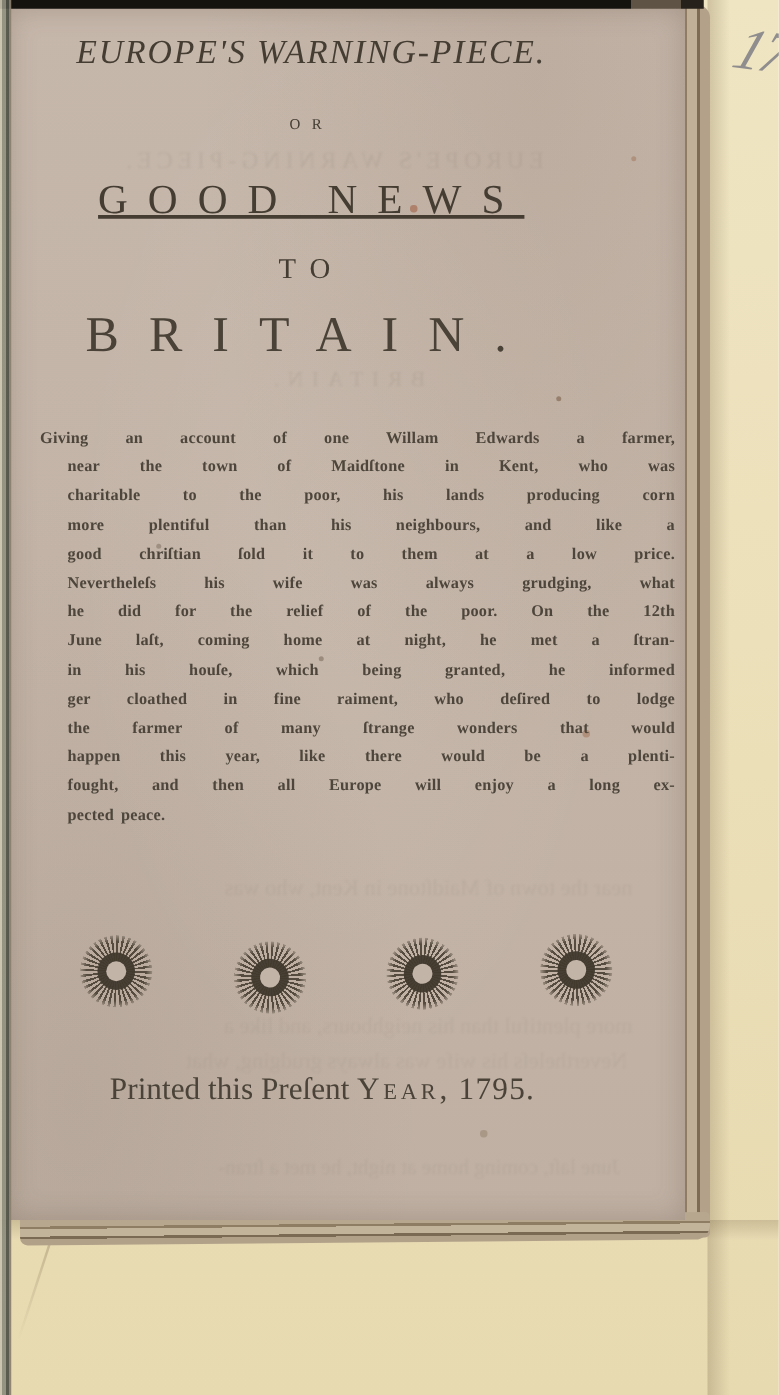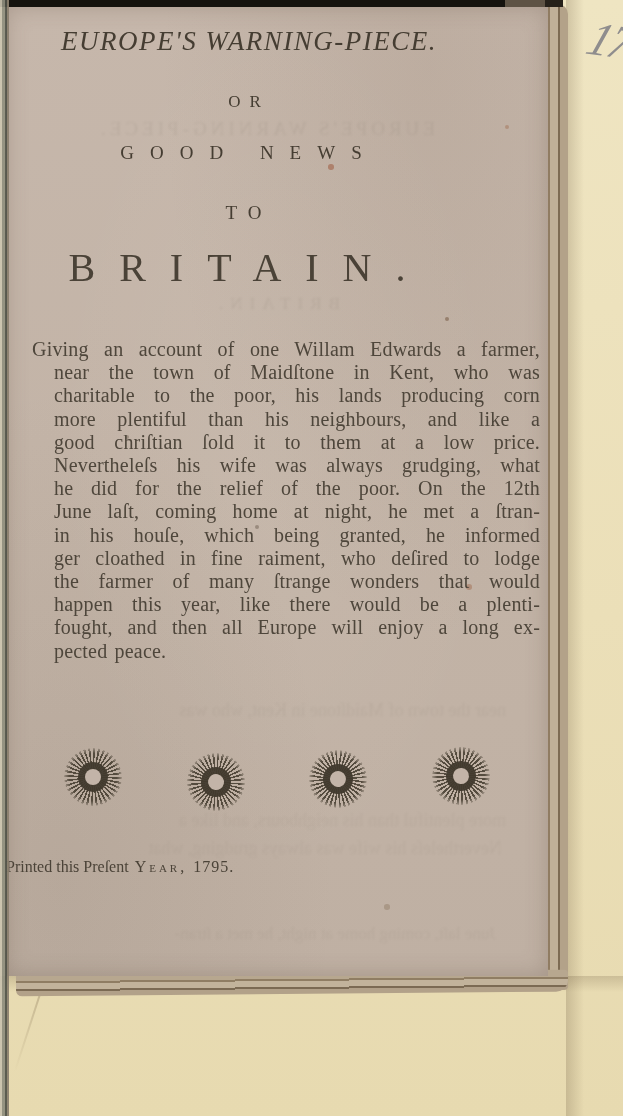--- a/index.html
+++ b/index.html
@@ -32,44 +32,44 @@
       radial-gradient(ellipse at 50% 45%,rgba(255,250,240,.06),transparent 60%),
       linear-gradient(180deg,#c6b7ab,#c2b3a6 60%,#bfb0a3);
     box-shadow:inset 0 0 22px rgba(92,76,60,.28);}
   .top-band{position:absolute;left:0;top:0;width:563px;height:7px;z-index:6;
     background:linear-gradient(90deg,#15130e 0 505px,#5e5345 505px 545px,#26211a 545px 100%);}
   .left-strip{position:absolute;left:0;top:0;width:9px;height:1116px;z-index:6;
     background:linear-gradient(90deg,#c9c2ae 0 2px,#8e8d7d 2px 5px,#4f5147 5px 7px,#8a7f6d 7px 9px);opacity:.92;}
   
   .col{position:absolute;left:0;width:486px;text-align:center;color:#453d32;}
   .t1{top:20px;font-size:27px;font-style:italic;letter-spacing:1.5px;}
-  .t2{top:86px;font-size:17px;letter-spacing:9px;}
-  .t3{top:136px;font-size:19px;letter-spacing:16px;}
-  .t4{top:196px;font-size:19px;letter-spacing:11px;}
+  .t2{top:86px;font-size:12px;letter-spacing:9px;}
+  .t3{top:136px;font-size:33px;letter-spacing:16px;text-decoration:underline;}
+  .t4{top:196px;font-size:23px;letter-spacing:11px;}
   .t5{top:238px;font-size:40px;letter-spacing:24px;color:#4a4237;}
   .para{position:absolute;left:26px;right:8px;top:332px;color:#4e463b;
-    font-size:20px;line-height:23.2px;letter-spacing:.2px;word-spacing:2px;}
+    font-size:13px;line-height:23.2px;letter-spacing:.2px;word-spacing:2px;font-weight:bold;}
   .pline{text-align:justify;text-align-last:justify;padding-left:22px;white-space:normal;}
   .pline.first{padding-left:0;}
   .pline.last{text-align-last:left;}
   
   .rosette{position:absolute;width:58px;height:58px;}
   .rosette .spokes{position:absolute;inset:0;border-radius:50%;
     background:repeating-conic-gradient(rgba(66,58,45,.85) 0deg 4.5deg,rgba(66,58,45,0) 4.5deg 10deg);
     -webkit-mask-image:radial-gradient(circle,#000 58%,transparent 76%);
     mask-image:radial-gradient(circle,#000 58%,transparent 76%);}
   .rosette::before{content:"";position:absolute;inset:14px;border-radius:50%;background:#473f34;}
   .rosette::after{content:"";position:absolute;inset:21px;border-radius:50%;background:#c3b4a8;}
   .r1{left:58px;top:742px;}
   .r2{left:181px;top:747px;transform:rotate(12deg);}
   .r3{left:303px;top:744px;transform:rotate(24deg);}
   .r4{left:426px;top:741px;transform:rotate(5deg);}
   
-  .imprint{position:absolute;left:0;top:852px;width:540px;text-align:left;
-    padding-right:64px;box-sizing:border-box;color:#4b4338;font-size:16px;}
+  .imprint{position:absolute;left:14px;top:852px;width:540px;text-align:center;
+    padding-right:64px;box-sizing:border-box;color:#4b4338;font-size:25px;}
   .imprint .smallcaps{font-variant:small-caps;letter-spacing:3px;margin-left:6px;}
   .imprint .year{margin-left:6px;letter-spacing:1px;}
   
   .ghost{position:absolute;transform:scaleX(-1);color:#6b6154;filter:blur(.8px);
     pointer-events:none;white-space:nowrap;}
   .g1{top:112px;left:40px;width:440px;text-align:center;font-size:19px;letter-spacing:4px;opacity:.11;}
   .g2{top:288px;left:60px;width:420px;text-align:center;font-size:17px;letter-spacing:7px;opacity:.12;}
   .g3{top:694px;left:30px;width:470px;font-size:18px;opacity:.09;}
   .g4{top:804px;left:40px;width:460px;font-size:18px;opacity:.08;}
   .g5{top:832px;left:36px;width:460px;font-size:18px;opacity:.08;}

